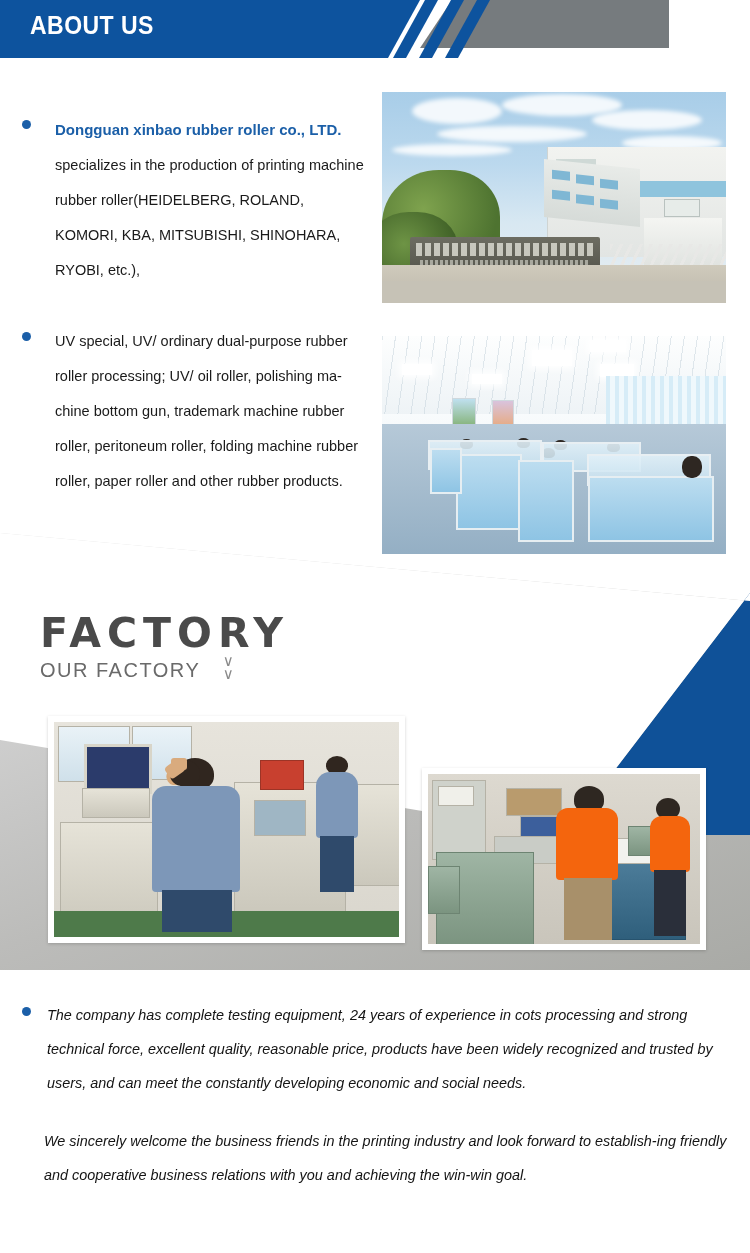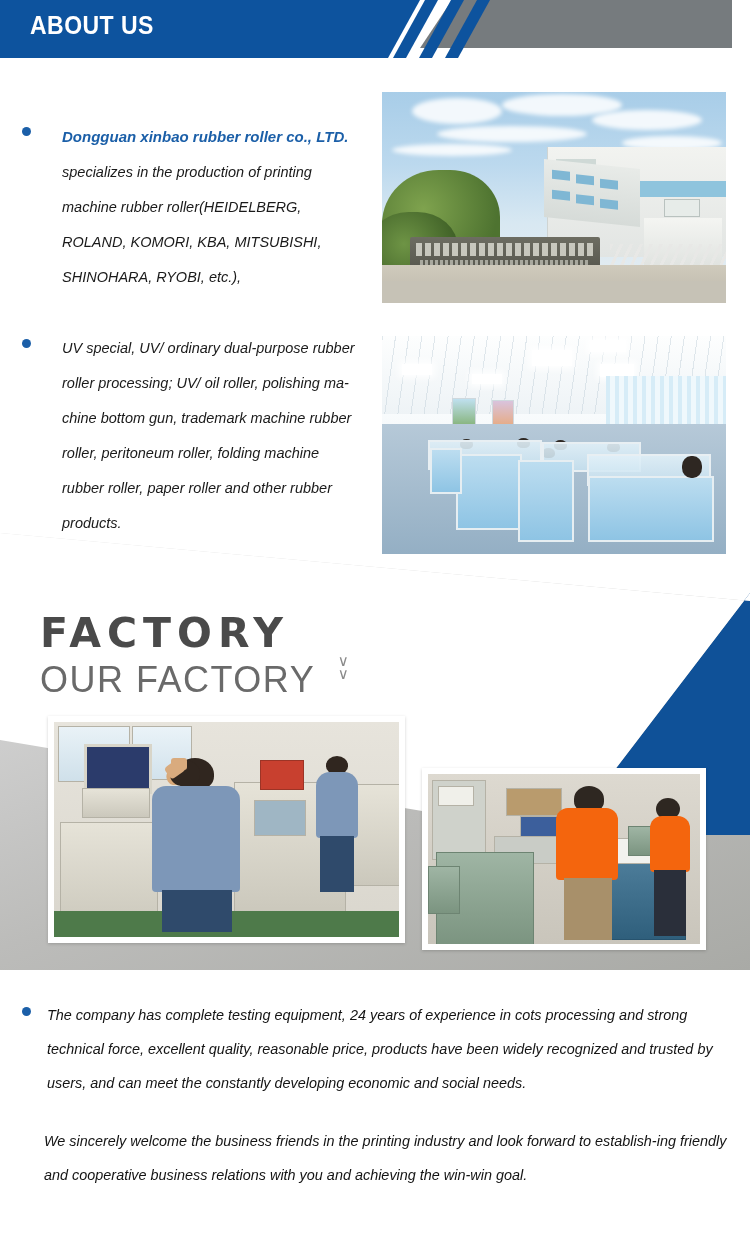--- a/index.html
+++ b/index.html
@@ -1,38 +1,38 @@
 <!DOCTYPE html>
 <html><head>
 <meta charset="utf-8">
 <style>
   html,body{margin:0;padding:0;background:#fff;}
   body{width:750px;height:1253px;position:relative;overflow:hidden;
        font-family:"Liberation Sans","DejaVu Sans",sans-serif;}
 
   
-  .banner{position:absolute;left:0;top:0;width:732px;height:58px;overflow:hidden;}
+  .banner{position:absolute;left:0;top:0;width:669px;height:58px;overflow:hidden;}
   .banner-gray{position:absolute;left:0;top:0;width:750px;height:48px;background:#767b7e;
      clip-path:polygon(452px 0,750px 0,750px 48px,420px 48px);}
   .banner-blue{position:absolute;left:0;top:0;width:750px;height:58px;background:#0d539e;
      clip-path:polygon(0 0,420px 0,388px 58px,0 58px);}
   .stripe{position:absolute;top:0;width:13px;height:58px;background:#0d539e;}
   .s1{left:393px;clip-path:polygon(32px 0,45px 0,13px 58px,0 58px);width:45px;}
   .s2{left:419px;clip-path:polygon(32px 0,45px 0,13px 58px,0 58px);width:45px;}
   .s3{left:445px;clip-path:polygon(32px 0,45px 0,13px 58px,0 58px);width:45px;}
   .banner-title{position:absolute;left:30px;top:11px;color:#fff;font-size:25px;
      font-weight:bold;letter-spacing:.5px;font-stretch:condensed;
      transform:scaleX(.92);transform-origin:left center;}
 
   
   .bullets{position:absolute;left:22px;top:104px;width:350px;}
   .bl{position:relative;padding-left:25px;margin-bottom:26px;}
   .dot{position:absolute;left:0;top:8px;width:9px;height:9px;border-radius:50%;
        background:#1b5fa8;}
-  .bl p{margin:15px;font-style:italic;font-size:14.5px;line-height:35px;color:#1a1a1a;}
+  .bl p{margin:8px;font-size:14.5px;line-height:35px;color:#1a1a1a;}
   .lead{color:#1b5fa8;font-weight:bold;font-size:15px;}
 
   
   .photo{position:absolute;overflow:hidden;}
   .ph1{left:382px;top:92px;width:344px;height:211px;}
   .ph2{left:382px;top:336px;width:344px;height:218px;}
 
   
   .sky{position:absolute;inset:0;background:
       linear-gradient(#a8cde8 0%,#bcd9ee 35%,#d8e8f2 62%,#e9eef0 100%);}
@@ -92,21 +92,21 @@
       background:linear-gradient(160deg,#dcdcdc 0%,#d2d2d2 25%,#bcbcba 60%,#a9aaa6 100%);
       clip-path:polygon(0 28px,750px 96px,750px 465px,0 465px);}
   .band-tri{position:absolute;left:0;top:0;width:750px;height:465px;background:#0f5198;
       clip-path:polygon(750px 88px,750px 330px,565px 330px);}
   .band-white2{position:absolute;left:0;top:0;width:750px;height:465px;background:#fff;
       clip-path:polygon(0 28px,750px 96px,750px 88px,565px 330px,0 235px);}
 
   .logo-wrap{position:absolute;left:40px;top:108px;}
   .logo-main{font-size:41px;font-weight:bold;color:#4a4a4a;letter-spacing:6px;
       line-height:1;font-family:"DejaVu Sans",sans-serif;}
-  .logo-sub{font-size:36px;color:#6a6a6a;letter-spacing:1.5px;margin-top:5px;
+  .logo-sub{font-size:20px;color:#6a6a6a;letter-spacing:1.5px;margin-top:5px;
       display:inline-block;}
   .chev{display:inline-block;vertical-align:top;margin-left:18px;color:#8a8a8a;
       font-size:15px;line-height:13px;}
 
   
   .fph{position:absolute;background:#fff;padding:6px;box-shadow:0 1px 3px rgba(0,0,0,.18);}
   .fp1{left:48px;top:716px;width:345px;height:215px;}
   .fp2{left:422px;top:768px;width:272px;height:170px;}
   .fin{position:relative;width:100%;height:100%;overflow:hidden;}
 

